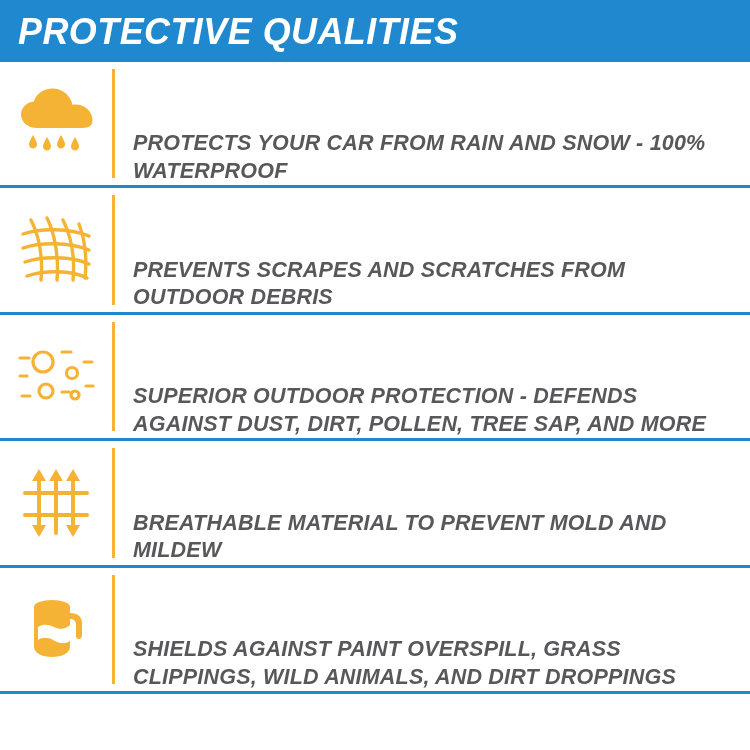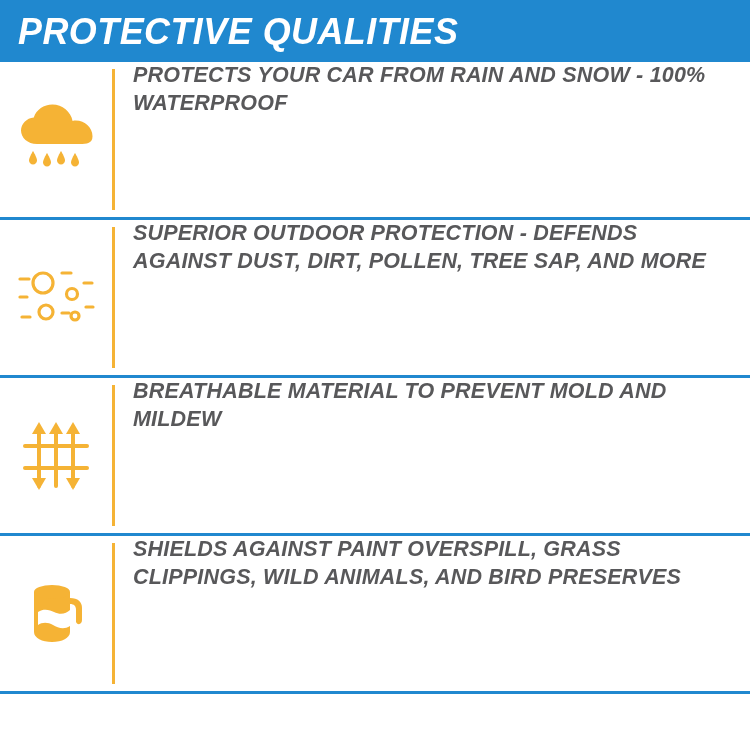--- a/index.html
+++ b/index.html
@@ -68,21 +68,21 @@
     box-sizing: border-box;
   }
   .divider {
     flex: 0 0 3px;
     background: #f5b335;
     margin: 7px 0;
   }
   .text-cell {
     flex: 1 1 auto;
     display: flex;
-    align-items: flex-start;
+    align-items: flex-end;
     box-sizing: border-box;
     padding: 0 10px 0 18px;
   }
   .row-text {
     color: #58585a;
     font-family: "Liberation Sans", sans-serif;
     font-weight: bold;
     font-style: italic;
     font-size: 21.5px;
     line-height: 1.28;
@@ -120,20 +120,40 @@
           </g>
         </svg>
       </div>
       <div class="divider"></div>
       <div class="text-cell">
         <div class="row-text">PROTECTS YOUR CAR FROM RAIN AND SNOW - 100% WATERPROOF</div>
       </div>
     </div>
 
 
+    <div class="row">
+      <div class="icon-cell">
+        <svg width="78" height="72" viewBox="0 0 78 72">
+          <g stroke="#F5B335" fill="none" stroke-width="3.4" stroke-linecap="round">
+            <path d="M14,6 C22,22 26,44 24,66"></path>
+            <path d="M30,4 C38,20 42,44 40,66"></path>
+            <path d="M46,6 C54,22 58,44 56,66"></path>
+            <path d="M62,10 C68,26 70,46 68,64"></path>
+            <path d="M6,20 C24,14 52,14 72,22"></path>
+            <path d="M6,34 C24,28 52,28 72,36"></path>
+            <path d="M8,48 C26,42 54,42 72,50"></path>
+            <path d="M10,62 C28,56 54,56 70,64"></path>
+          </g>
+        </svg>
+      </div>
+      <div class="divider"></div>
+      <div class="text-cell">
+        <div class="row-text">PREVENTS SCRAPES AND SCRATCHES FROM OUTDOOR DEBRIS</div>
+      </div>
+    </div>
 
     <div class="row">
       <div class="icon-cell">
         <svg width="80" height="62" viewBox="0 0 80 62">
           <g stroke="#F5B335" fill="none" stroke-width="3.2" stroke-linecap="round">
             <circle cx="27" cy="16" r="10"></circle>
             <circle cx="56" cy="27" r="5.5"></circle>
             <circle cx="30" cy="45" r="7"></circle>
             <circle cx="59" cy="49" r="4"></circle>
             <path d="M4,12 L13,12"></path>
@@ -183,20 +203,20 @@
           <g>
             <path d="M14,14 L14,54 C14,60 22,64 32,64 C42,64 50,60 50,54 L50,14 Z" fill="#F5B335"></path>
             <ellipse cx="32" cy="14" rx="18" ry="7" fill="#F5B335"></ellipse>
             <path d="M18,34 C24,30 30,32 34,34 C40,37 46,36 50,32 L50,48 C44,52 38,50 33,47 C28,44 22,44 18,47 Z" fill="#FFFFFF"></path>
             <path d="M50,20 C58,20 62,24 62,30 L62,42 C62,46 58,48 56,44 L56,32 C56,28 54,26 50,26 Z" fill="#F5B335"></path>
           </g>
         </svg>
       </div>
       <div class="divider"></div>
       <div class="text-cell">
-        <div class="row-text">SHIELDS AGAINST PAINT OVERSPILL, GRASS CLIPPINGS, WILD ANIMALS, AND BIRD PRESERVES</div>
+        <div class="row-text">SHIELDS AGAINST PAINT OVERSPILL, GRASS CLIPPINGS, WILD ANIMALS, AND DIRT DROPPINGS</div>
       </div>
     </div>
 
   </div>
 
   <div class="footer-strip"></div>
 </div>
 
 </body></html>

